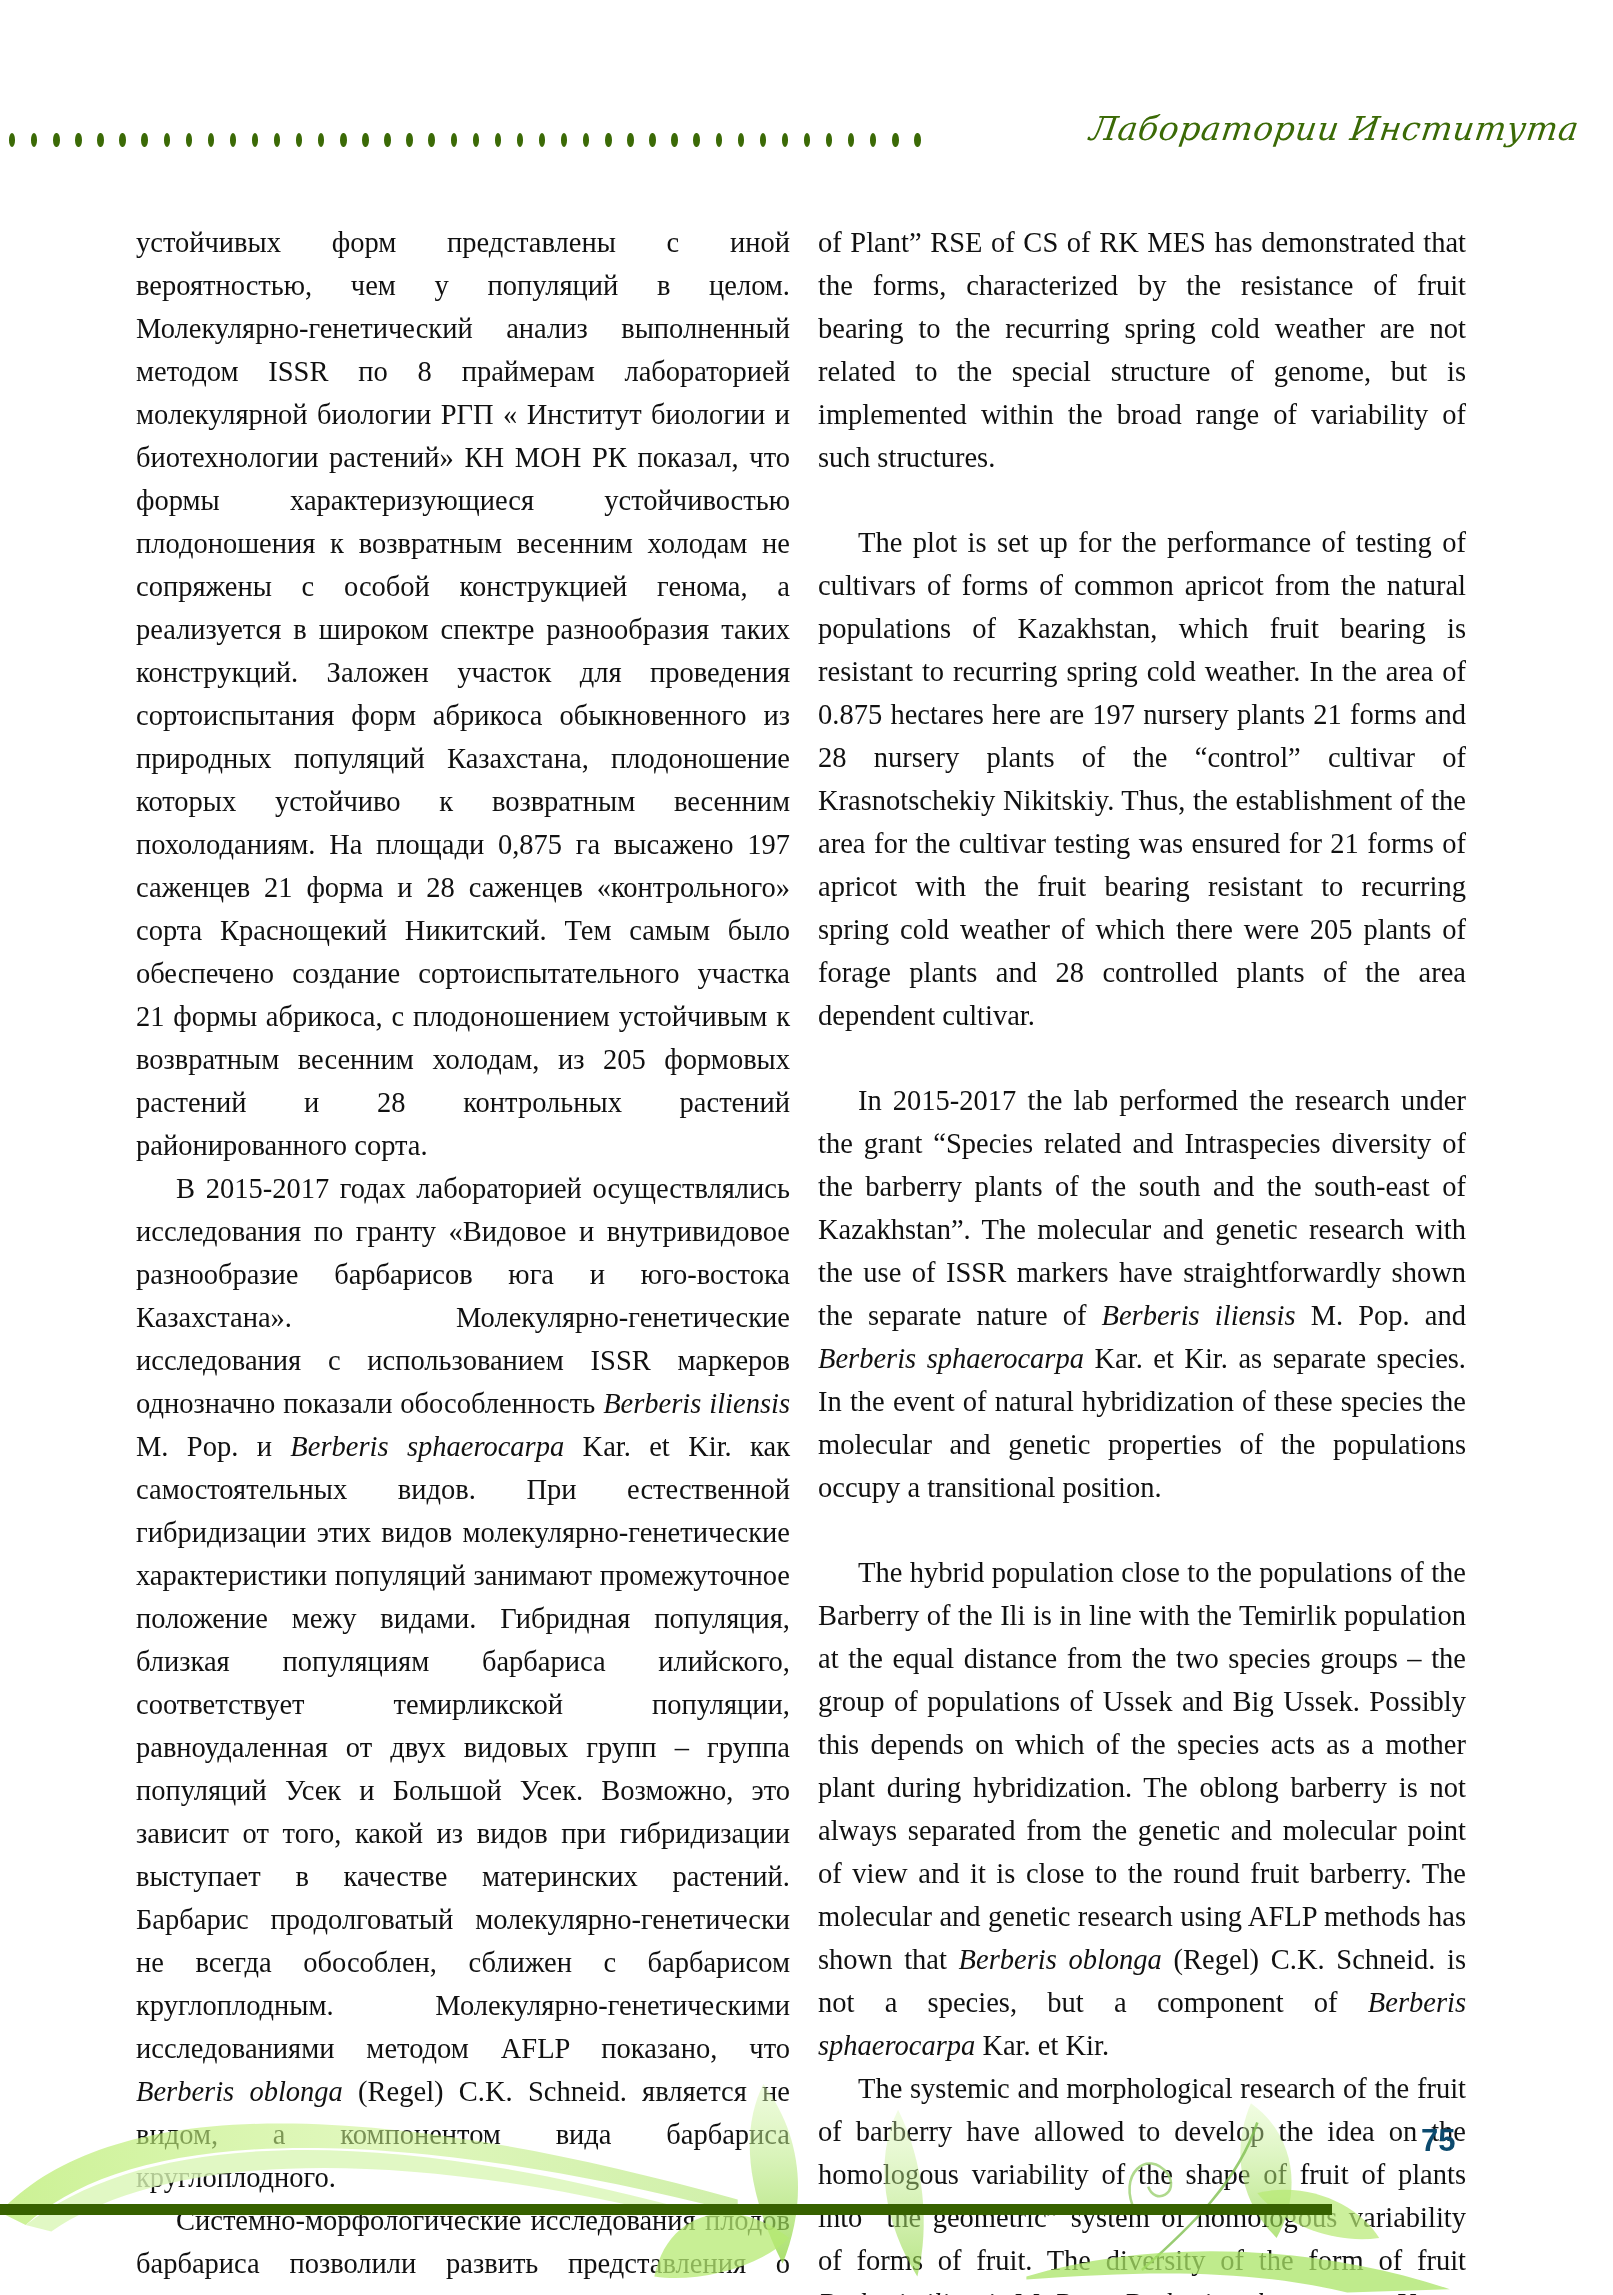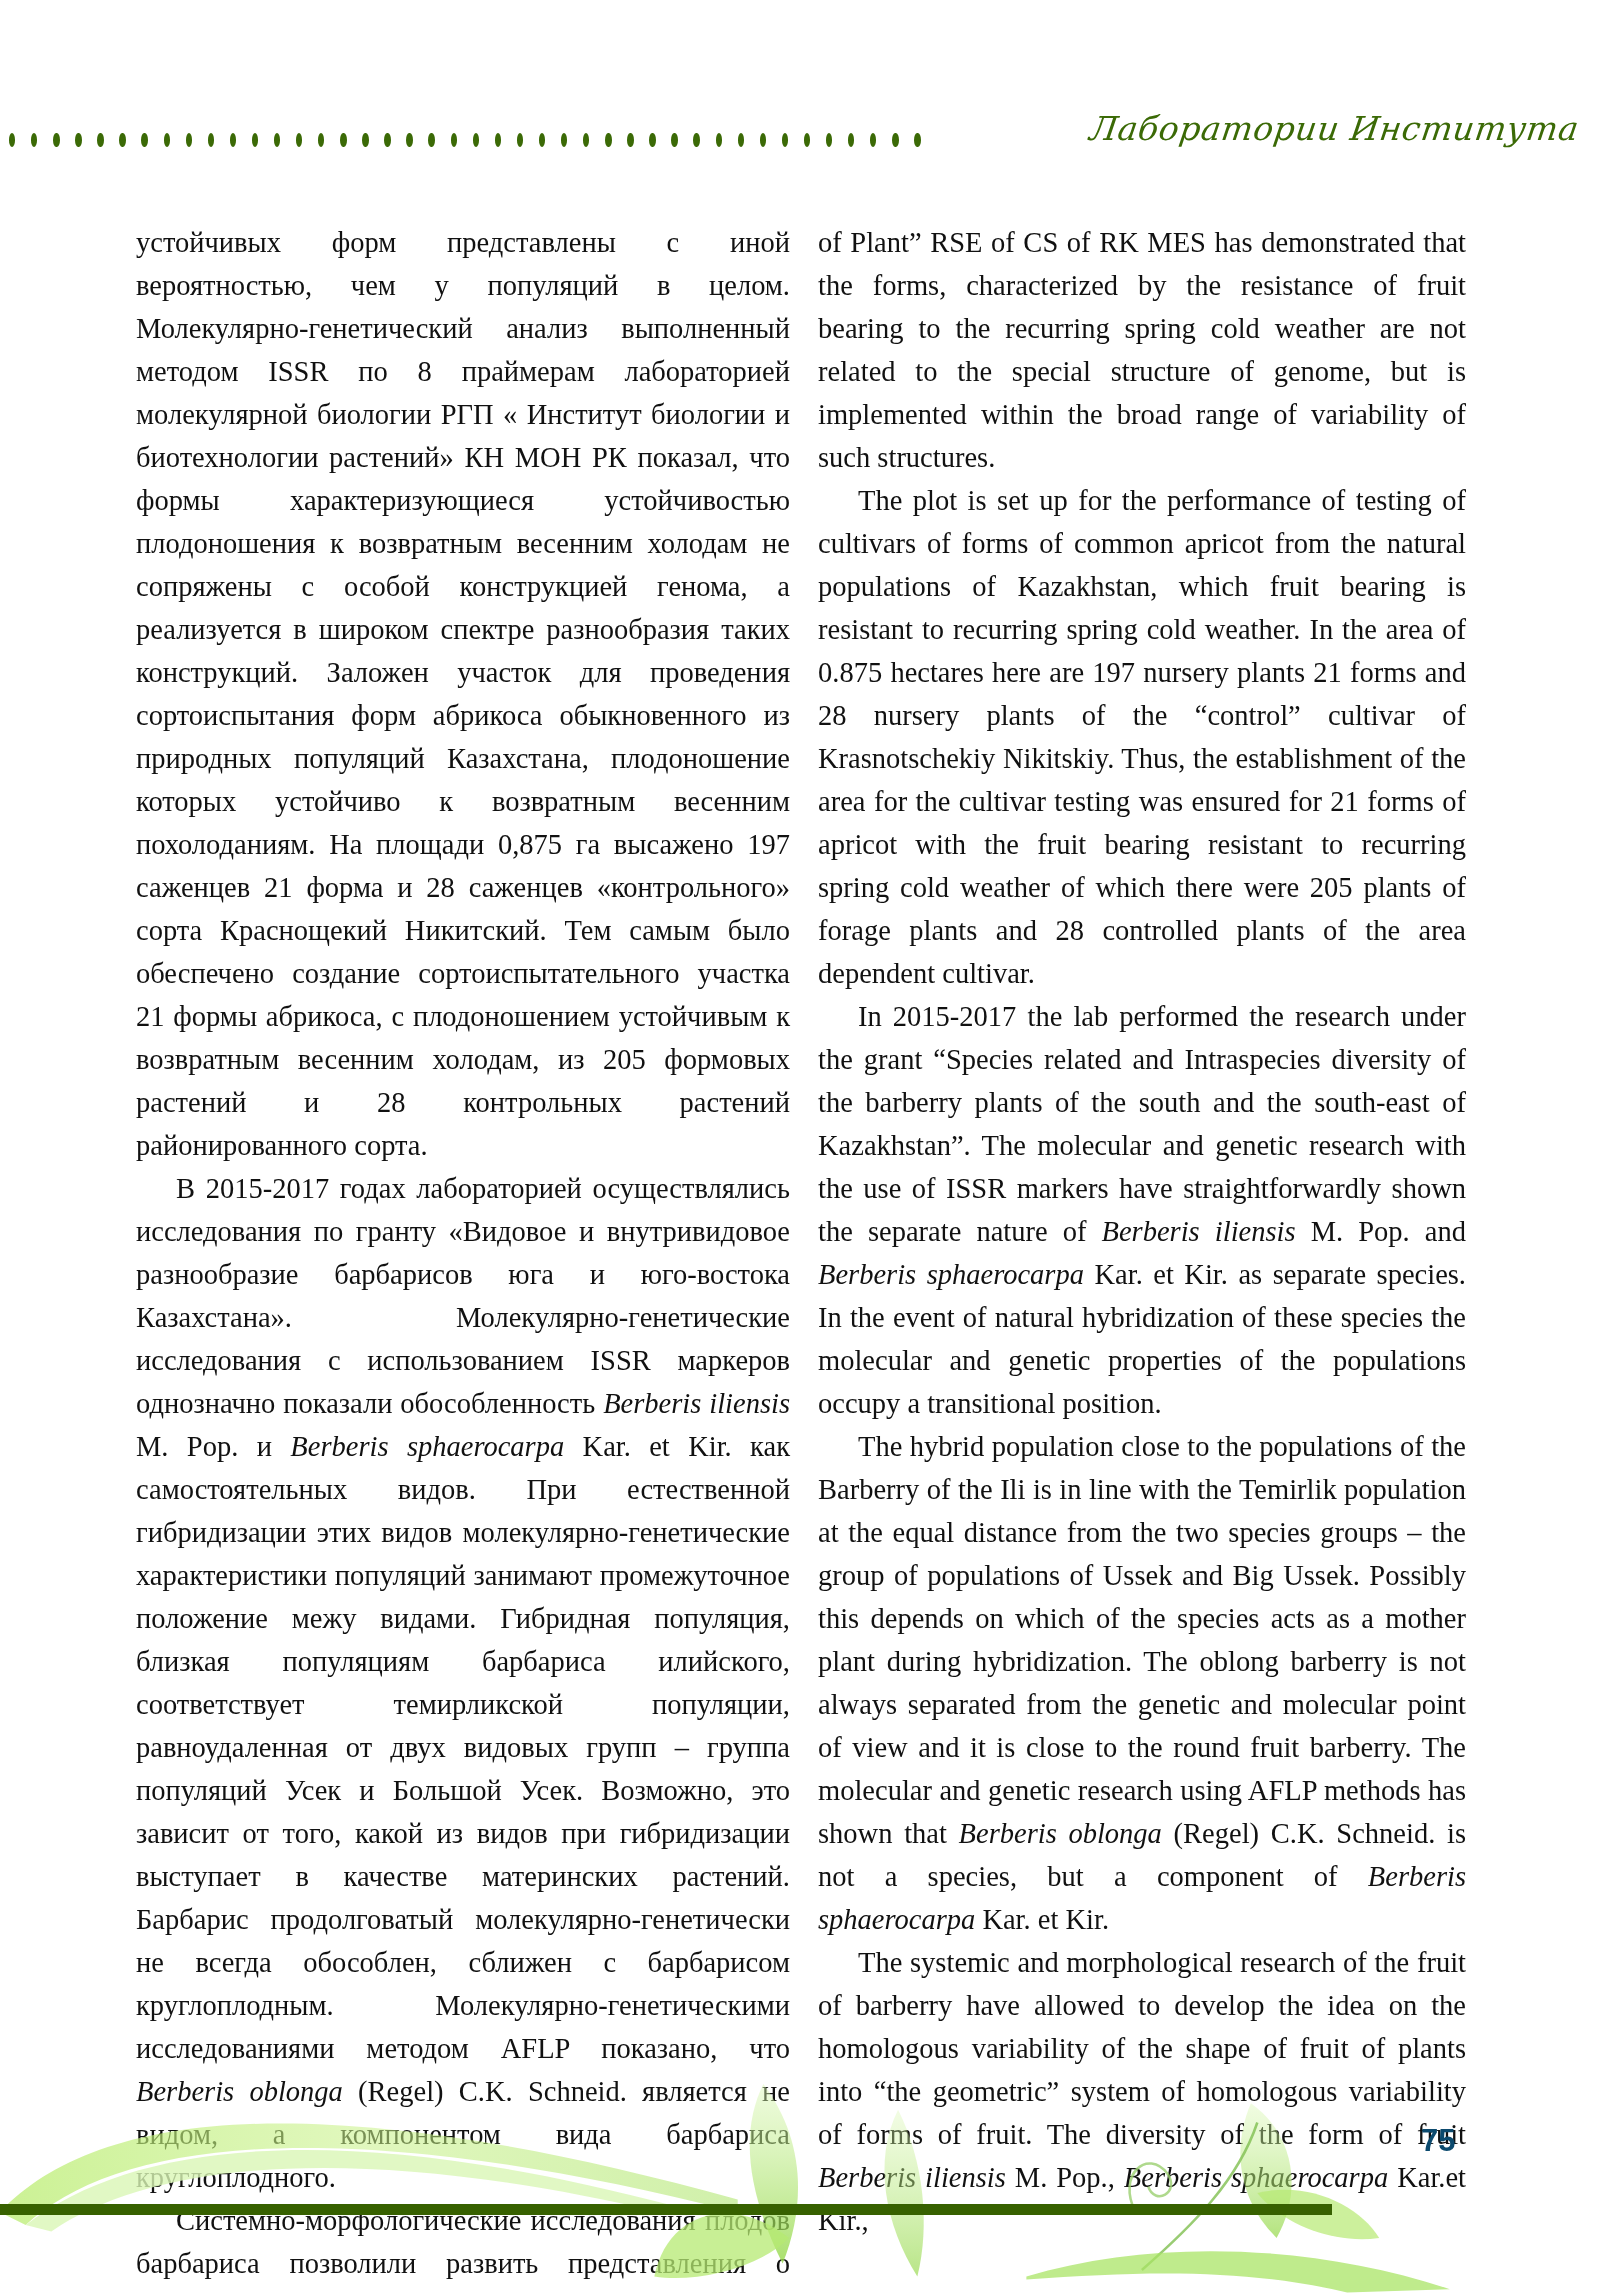--- a/index.html
+++ b/index.html
@@ -14,21 +14,21 @@
                    font-style: italic; font-size: 33px; color: #3b6a06; letter-spacing: 0.6px;
                    transform: skewX(-8deg); }
 
   
   .col { position: absolute; top: 221px; width: 654px; font-size: 28.5px; line-height: 43px;
          text-align: justify; hyphens: manual; }
   .col-left { left: 136px; }
   .col-right { left: 818px; width: 648px; }
   .col p { margin: 0; }
   .col p.indent { text-indent: 40px; }
-  .col p.gap { }
+  .col p.gap { margin-top: 42px; }
   .col i { }
 
   
   .footer-deco { position: absolute; left: 0; top: 2084px; width: 1614px; height: 211px; pointer-events: none; }
   .green-bar { position: absolute; left: 0; top: 2204px; width: 1332px; height: 11px; background: #376100; }
   .page-number { position: absolute; left: 1421px; top: 2123px; font-family: "Liberation Sans", sans-serif;
                  font-weight: bold; font-size: 31px; color: #0c4a6e; }
 </style>
 </head>
 <body>

